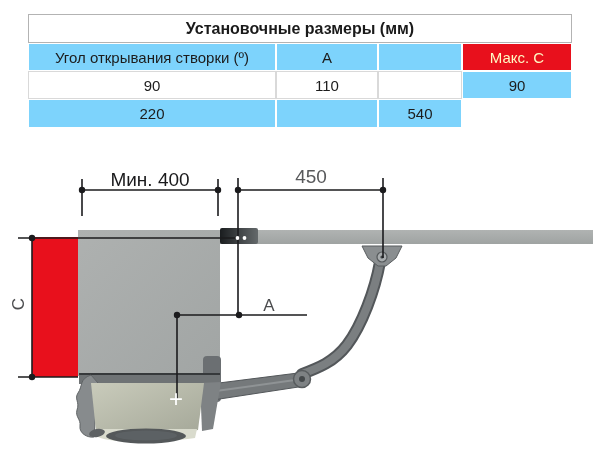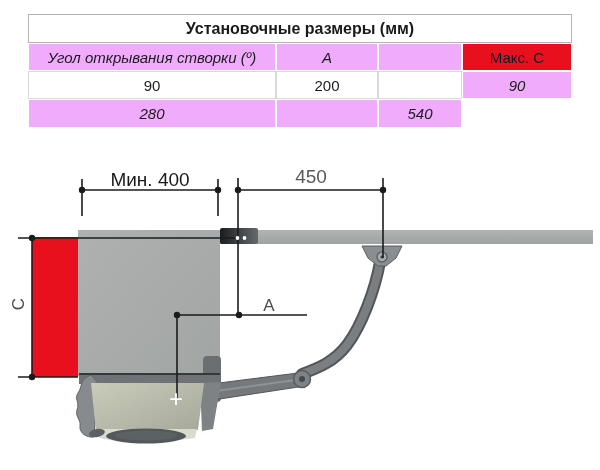--- a/index.html
+++ b/index.html
@@ -8,43 +8,43 @@
   .stage{position:absolute;left:0;top:0;width:600px;height:470px;}
 
   
   .dim-table{position:absolute;left:28px;top:14px;width:544px;
              display:grid;grid-template-columns:248px 102px 84px 110px;
              grid-template-rows:29px 28px 28px 29px;}
   .dim-table .cell{box-sizing:border-box;display:flex;align-items:center;justify-content:center;
                    font-size:15px;line-height:1;}
   .cell.title{grid-column:1 / span 4;background:#fff;border:1px solid #b3b3b3;
               font-weight:bold;font-size:16px;color:#1a1a1a;}
-  .cell.gray{background:#f0abfc;border:1px solid #fff;font-style:italic;}
-  .cell.red{background:#e8101c;border:1px solid #fff;color:#0f172a;}
+  .cell.gray{background:#7dd3fc;border:1px solid #fff;}
+  .cell.red{background:#e8101c;border:1px solid #fff;color:#fef9c3;}
   .cell.white{background:#fff;border:1px solid #d9d9d9;}
 </style>
 </head>
 <body>
 
 <div class="stage">
 
   <div class="dim-table">
     <div class="cell title">Установочные размеры (мм)</div>
 
     <div class="cell gray">Угол открывания створки (º)</div>
     <div class="cell gray">A</div>
     <div class="cell gray"></div>
     <div class="cell red">Макс. C</div>
 
     <div class="cell white">90</div>
-    <div class="cell white">200</div>
+    <div class="cell white">110</div>
     <div class="cell white"></div>
 
     <div class="cell gray">90</div>
-    <div class="cell gray">280</div>
+    <div class="cell gray">220</div>
     <div class="cell gray"></div>
     <div class="cell gray">540</div>
   </div>
 
   <svg width="600" height="470" viewBox="0 0 600 470" style="position:absolute;left:0;top:0;">
     <defs>
       <linearGradient id="gPanel" x1="0" y1="0" x2="1" y2="1">
         <stop offset="0" stop-color="#c9cbbb"></stop>
           <stop offset="1" stop-color="#a4a798"></stop>
       </linearGradient>

